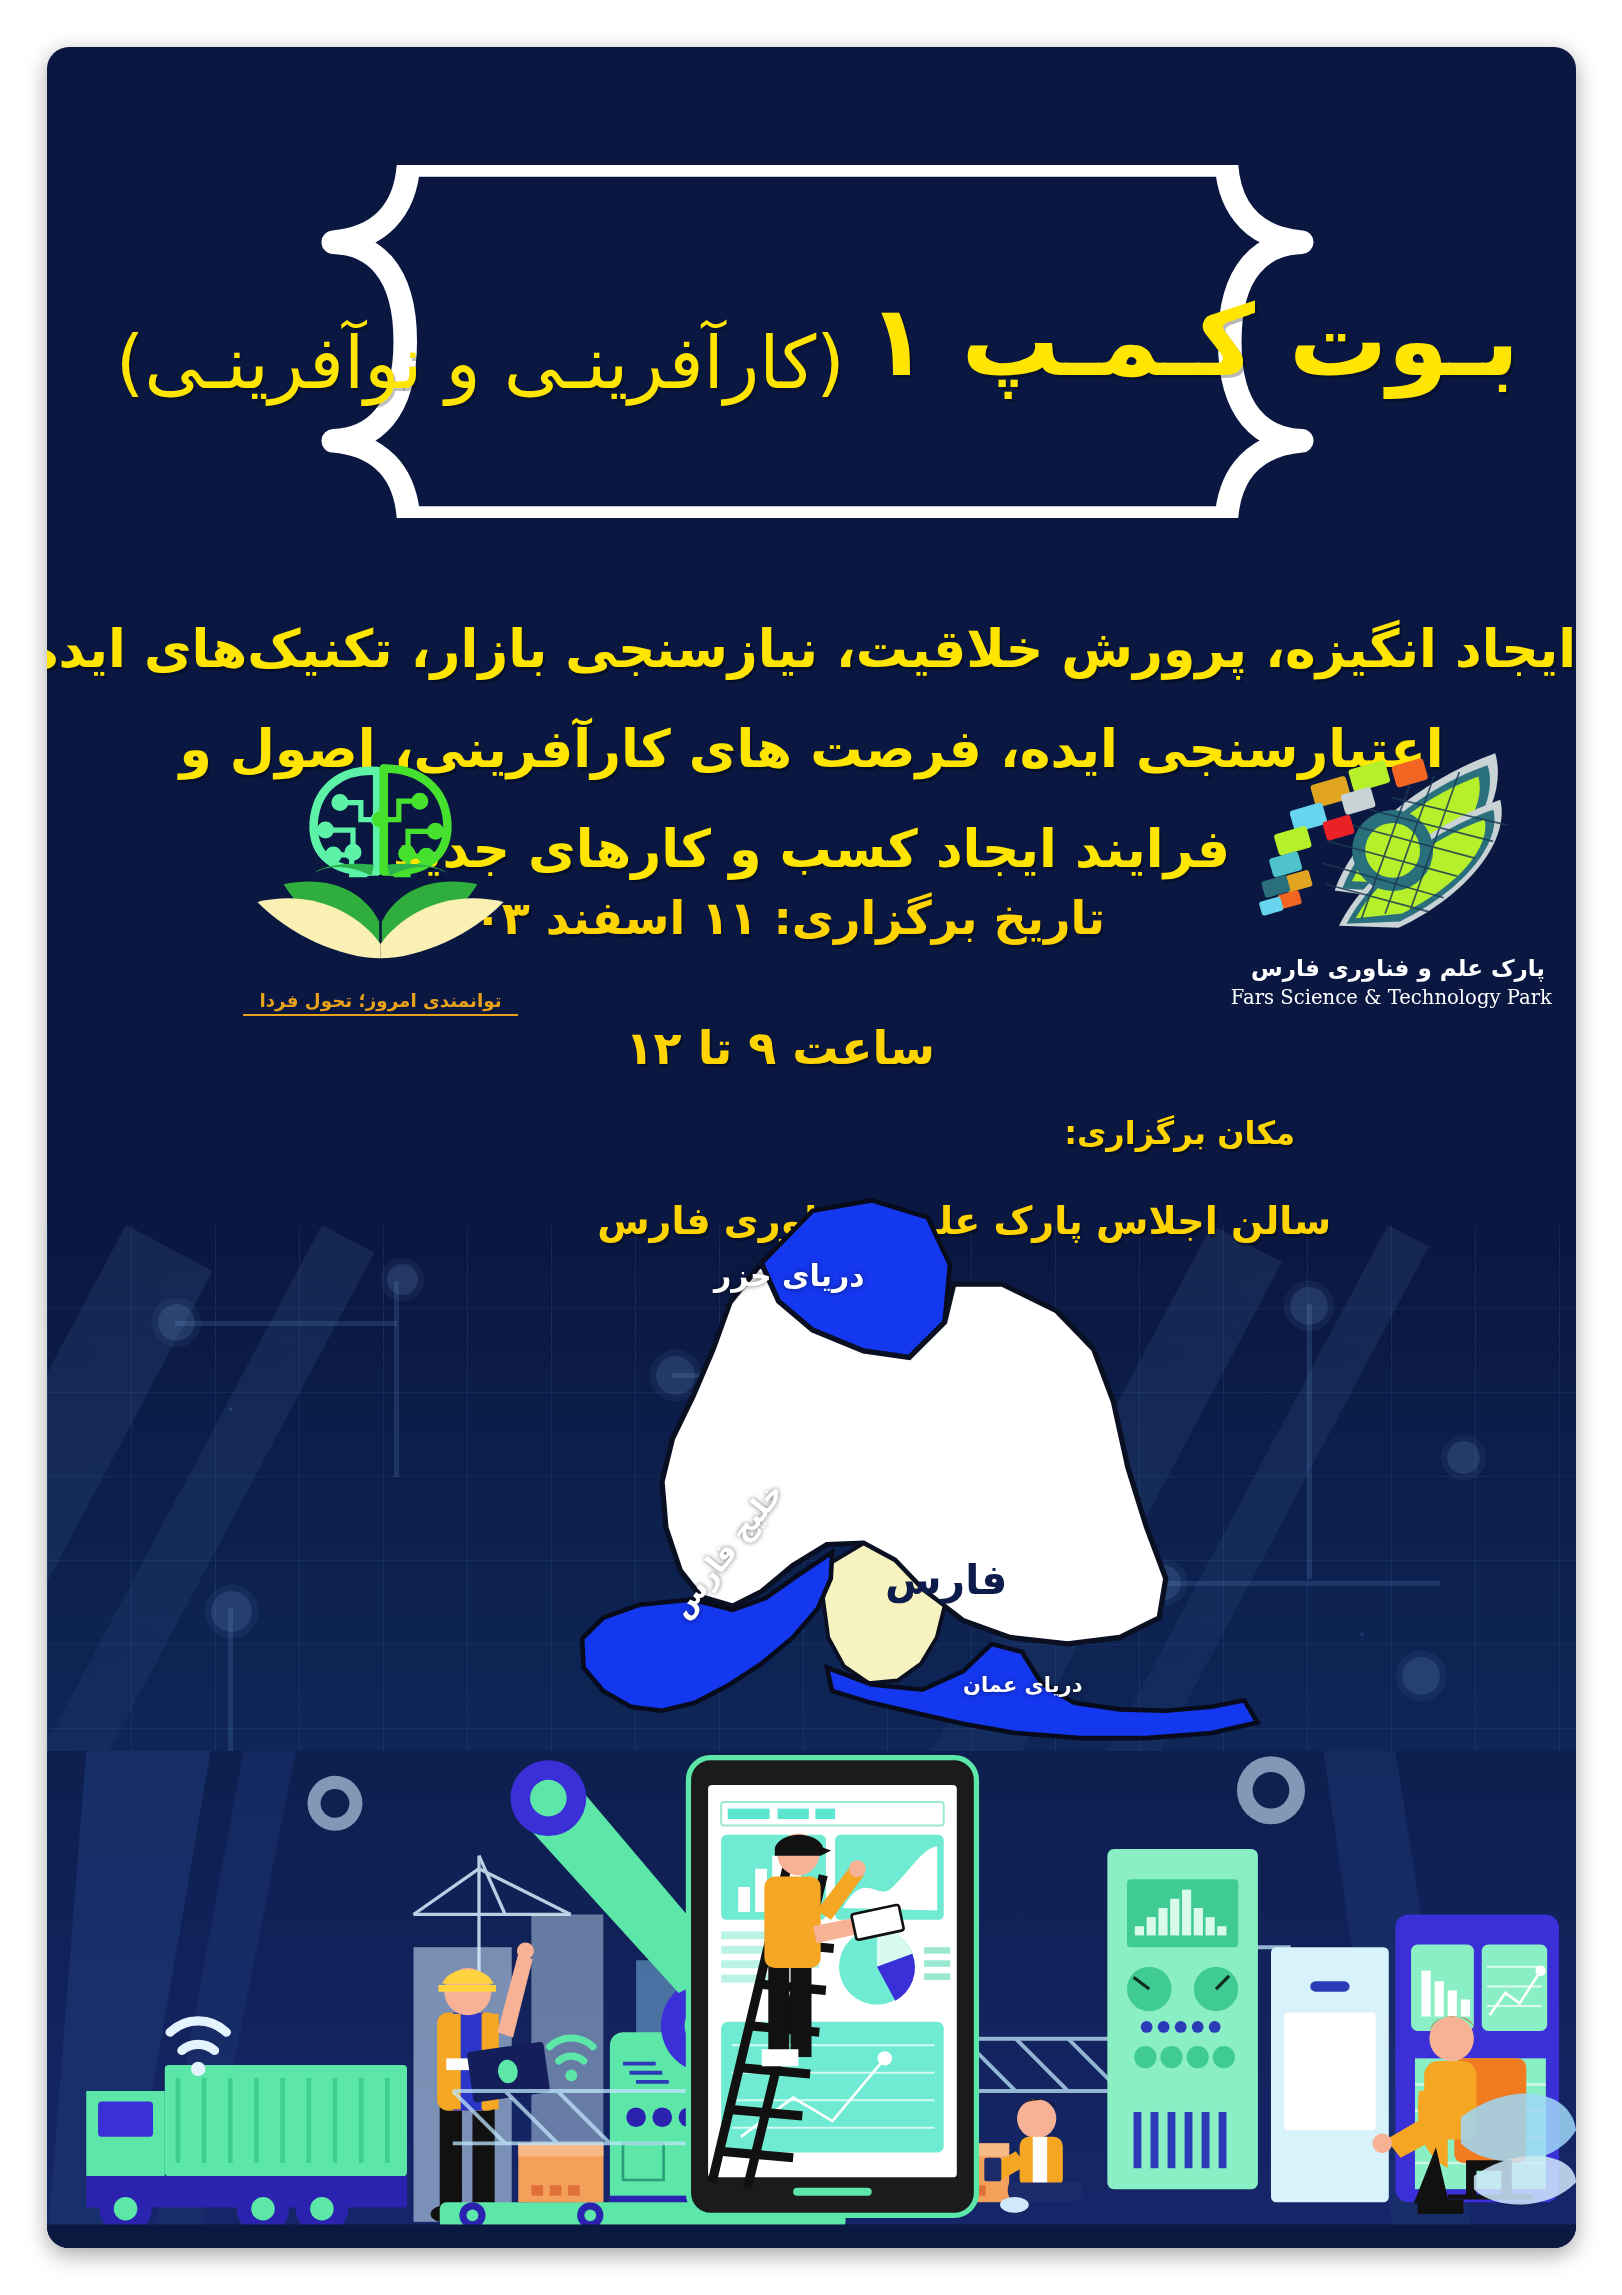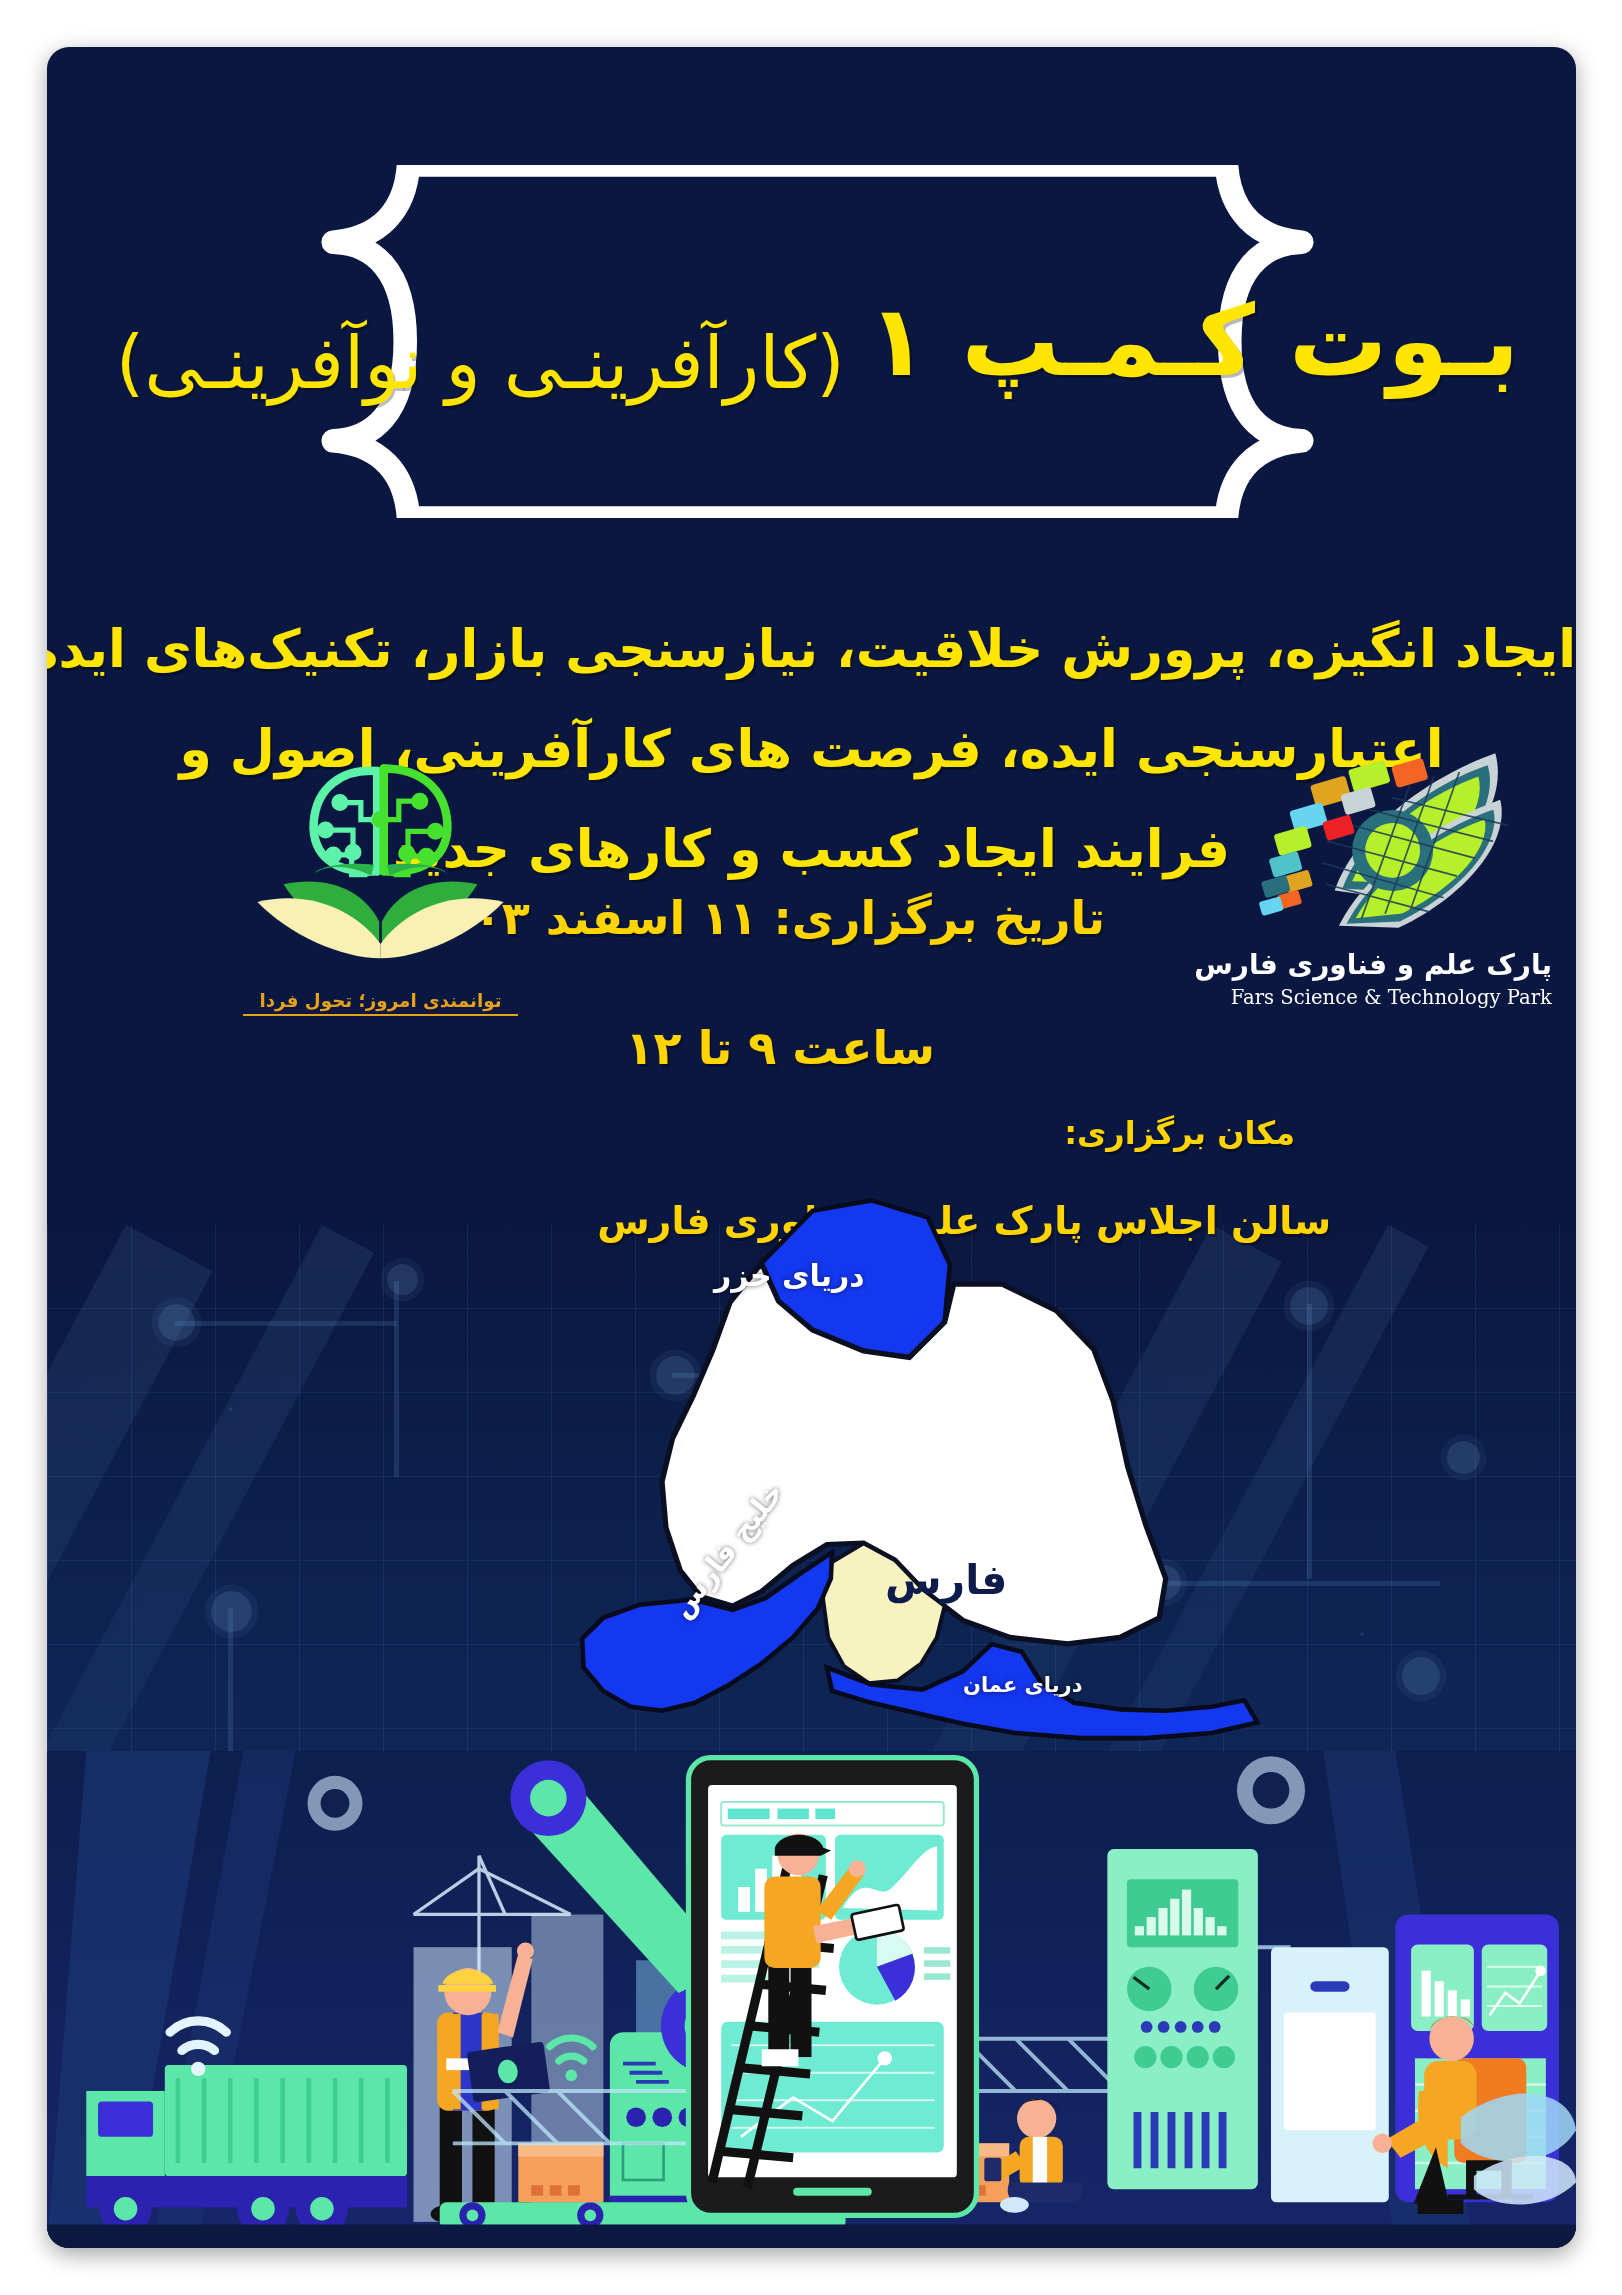--- a/index.html
+++ b/index.html
@@ -95,21 +95,21 @@
   
   .logo-left{ position:absolute; left:196px; top:703px; width:275px; height:262px; z-index:7; }
   .logo-left .tag{
     position:absolute; left:0; right:0; bottom:-3.9px; text-align:center;
     color:#E8A21A; font-size:18.3px; font-weight:bold;
     border-bottom:2px solid #E8A21A; padding-bottom:2.6px; white-space:nowrap;
   }
   .logo-right{ position:absolute; left:1197px; top:703px; width:308px; height:262px; z-index:7; }
   .logo-right .fa{
     position:absolute; left:0; right:0; bottom:31px; text-align:center;
-    color:#ffffff; font-size:28px; font-weight:bold; white-space:nowrap;
+    color:#ffffff; font-size:23px; font-weight:bold; white-space:nowrap;
   }
   .logo-right .en{
     position:absolute; left:0; right:0; bottom:2.6px; text-align:center;
     color:#ffffff; font-size:19.6px; font-family:"DejaVu Serif","Liberation Serif",serif;
     white-space:nowrap;
   }
 
   
   .map-wrap{ position:absolute; left:458px; top:1139px; width:772px; height:700px; z-index:6; }
   .map-svg{ width:100%; height:100%; }

